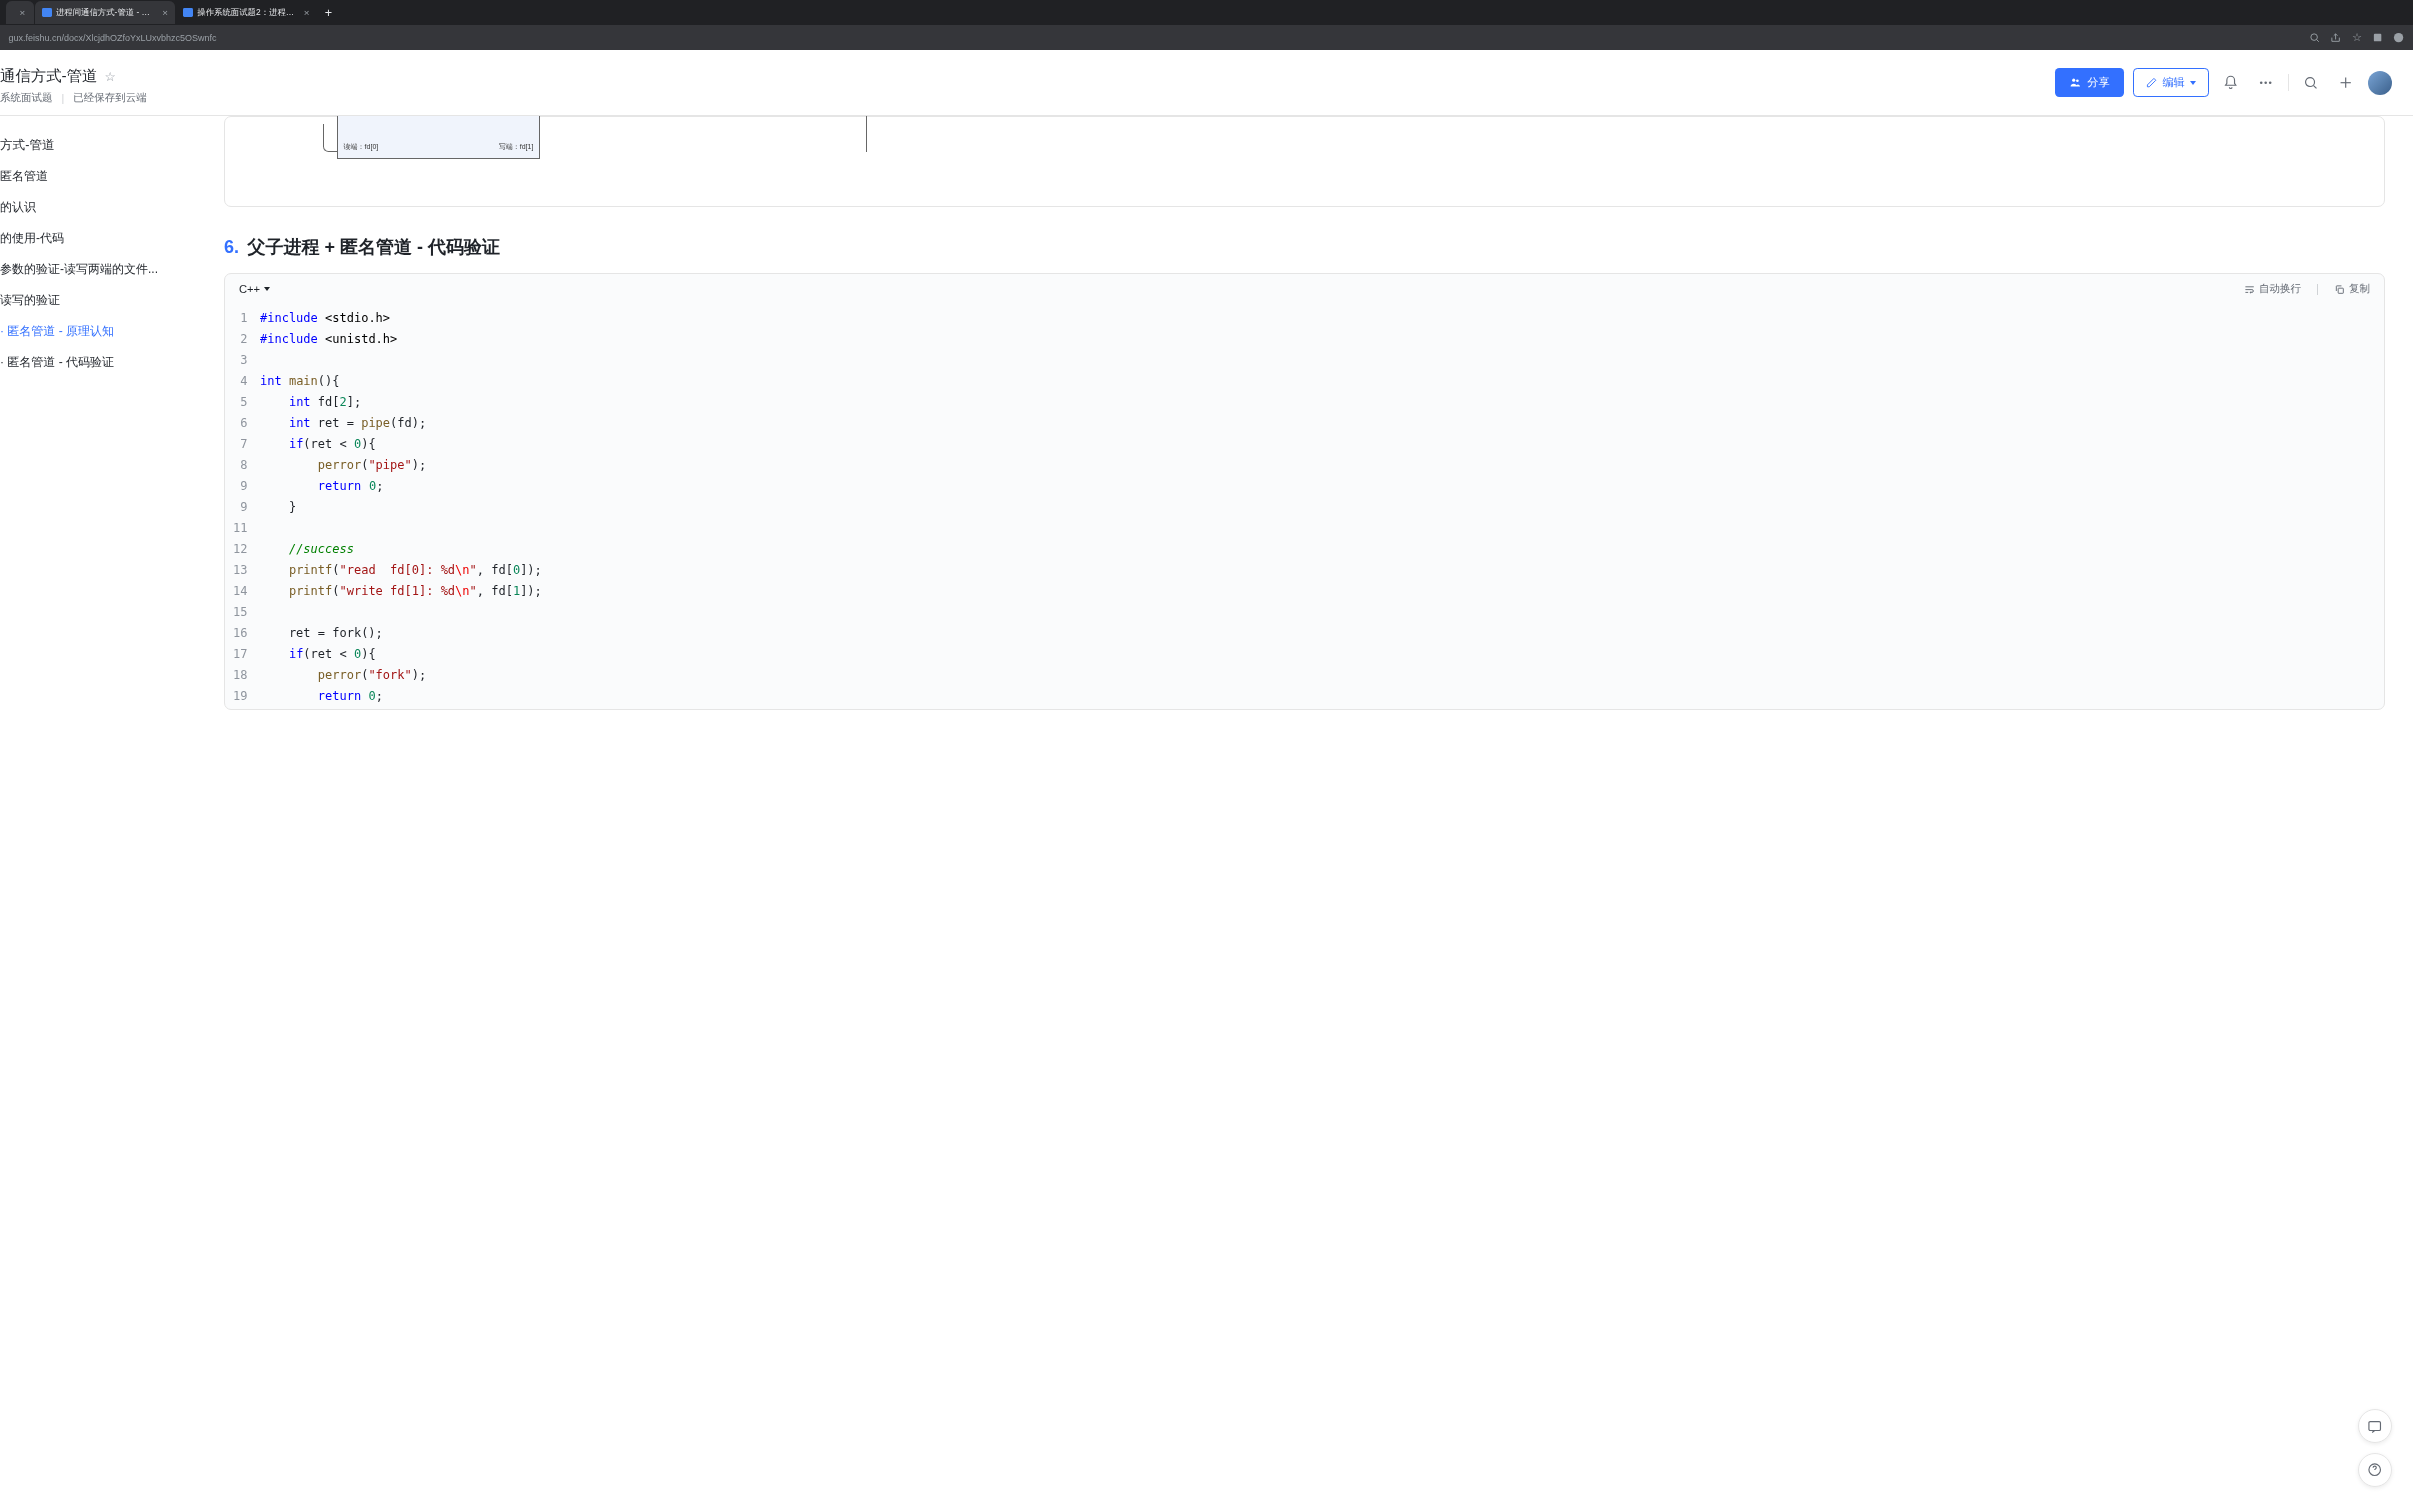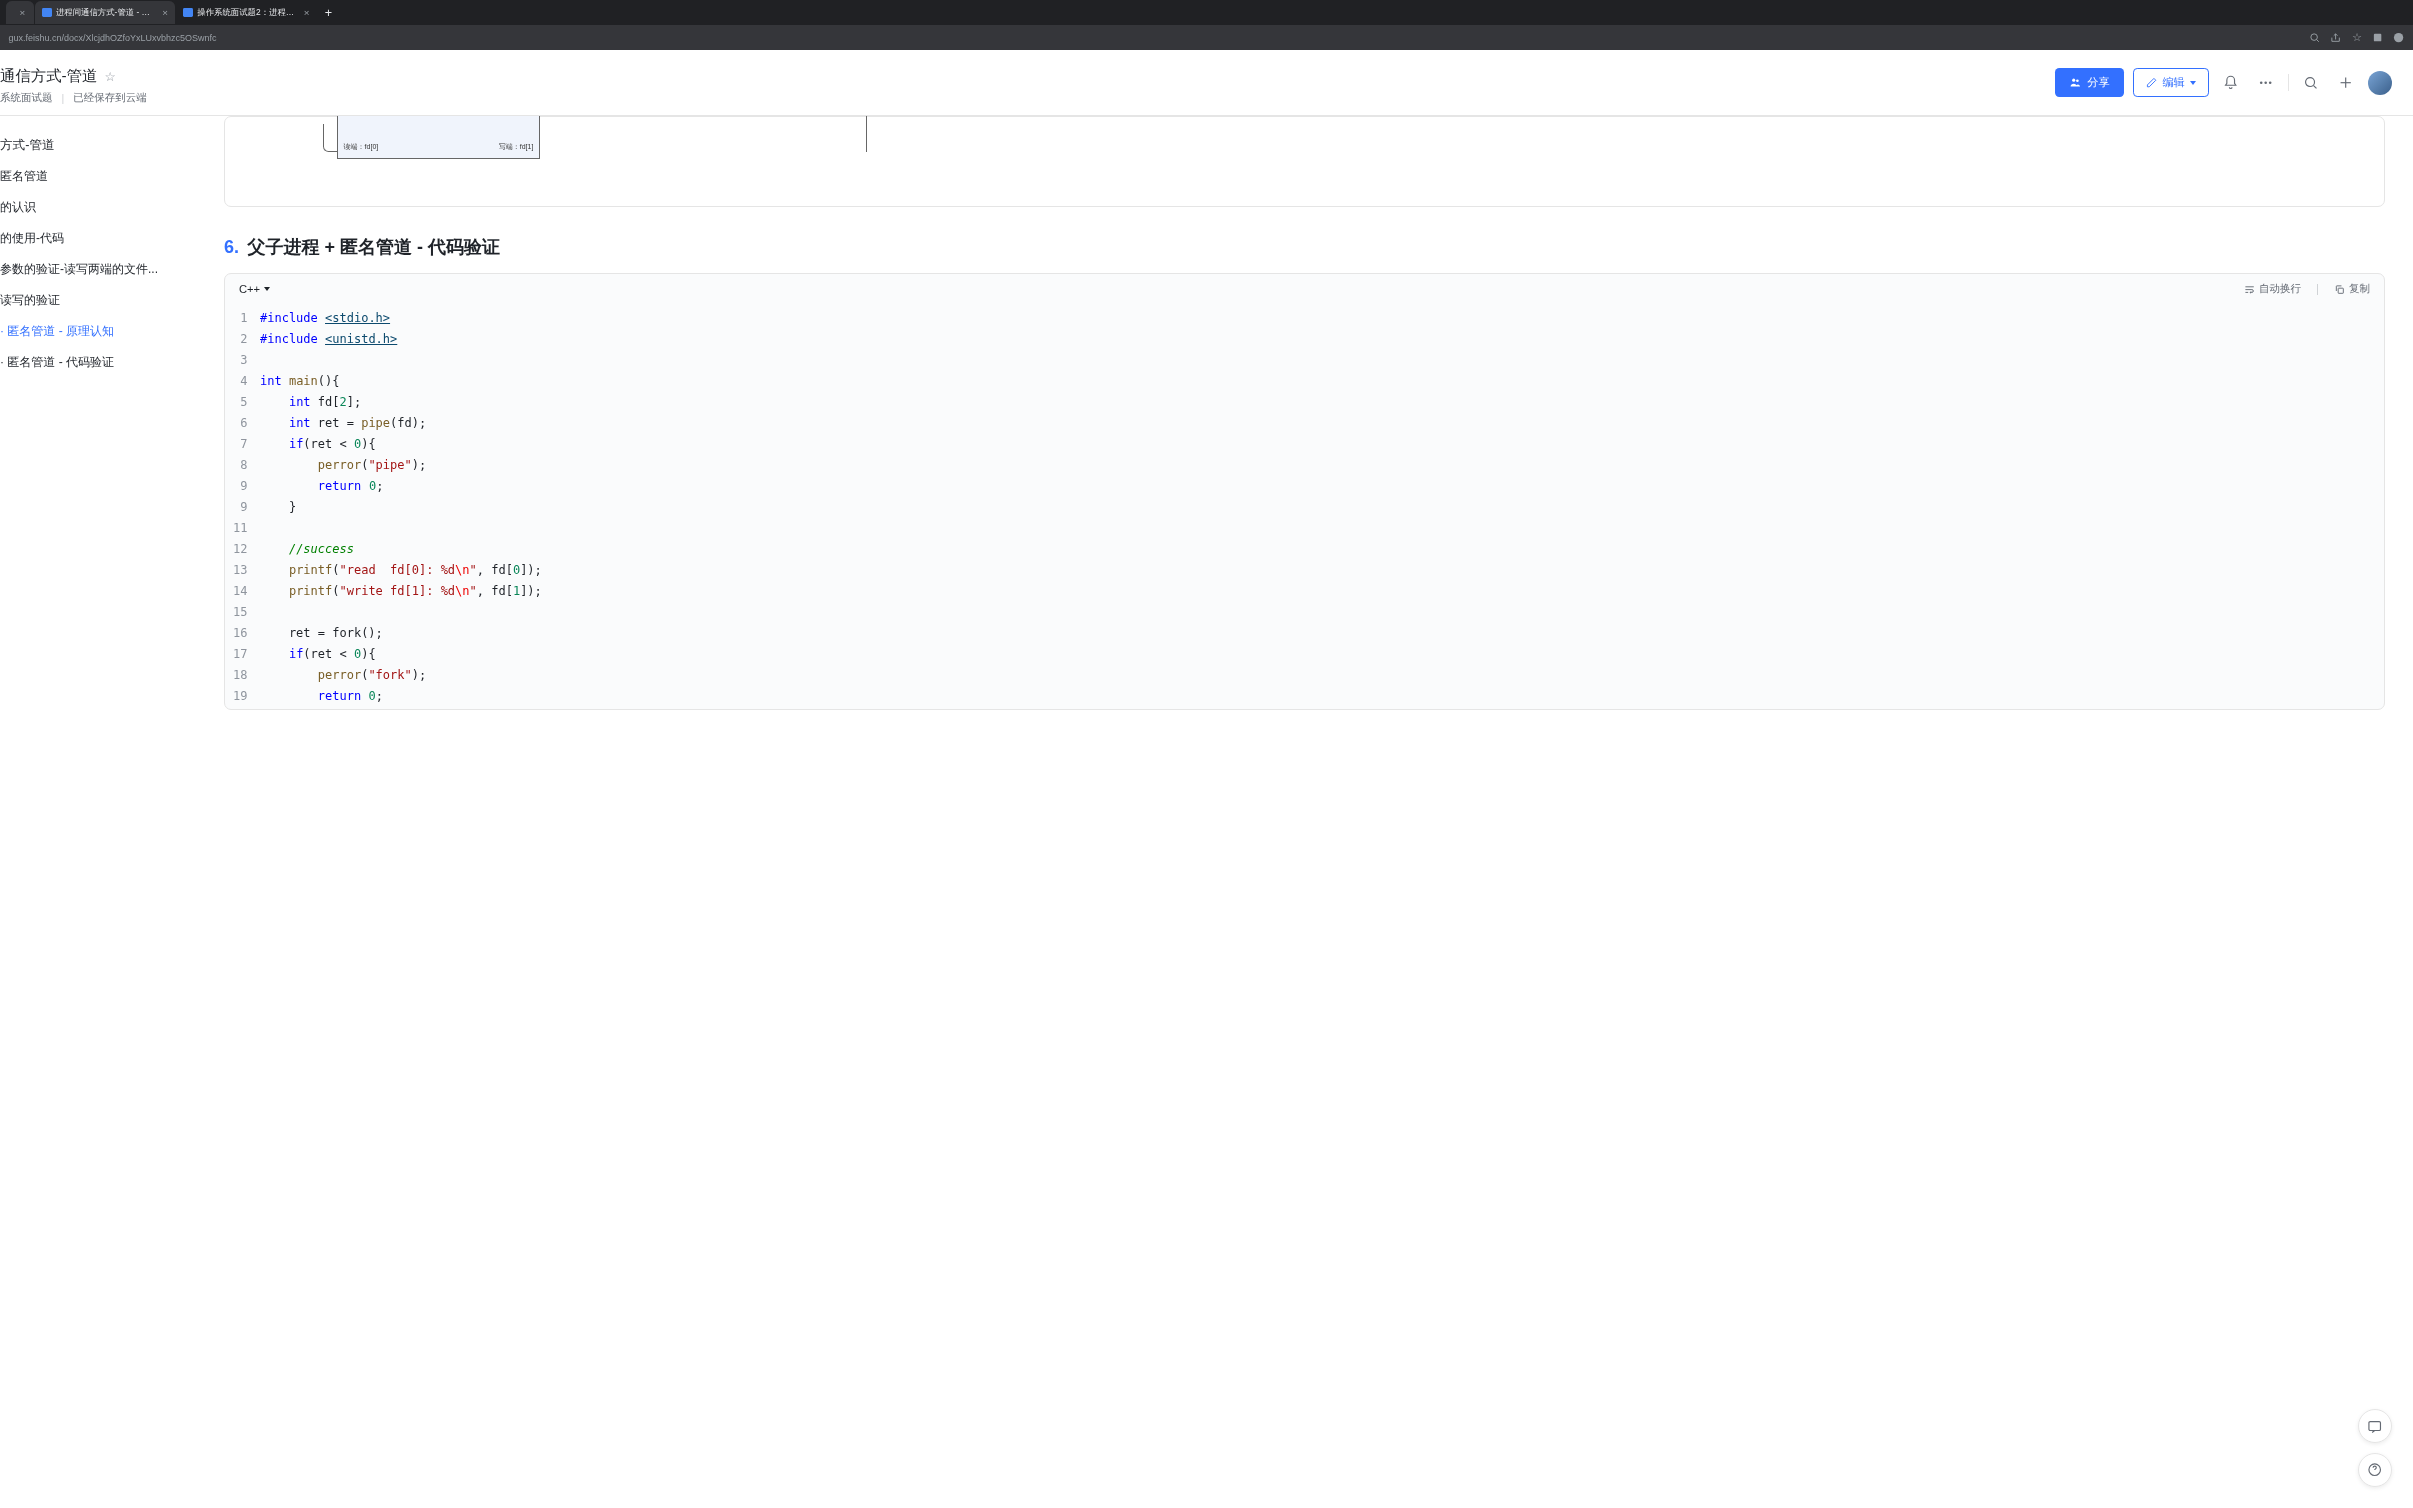--- a/index.html
+++ b/index.html
@@ -68,21 +68,21 @@
 .code-action-sep { width: 0.7px; height: 11.2px; background: #d0d3d6; }
 
 .code-body { font-family: "SF Mono", Monaco, Consolas, monospace; font-size: 12px; line-height: 1.75; padding: 2.8px 0; }
 .code-line { display: flex; }
 .line-num { width: 35px; text-align: right; padding-right: 12.6px; color: #8f959e; user-select: none; flex-shrink: 0; }
 .line-code { flex: 1; white-space: pre; color: #1f2329; }
 
 
 .tk-keyword { color: #0000ff; }
 .tk-type { color: #0000ff; }
-.tk-include { color: #0c4a6e; text-decoration: underline; }
+.tk-include { color: #000000; }
 .tk-string { color: #a31515; }
 .tk-func { color: #795e26; }
 .tk-num { color: #098658; }
 .tk-comment { color: #008000; font-style: italic; }
 .tk-escape { color: #ee0000; }
 
 
 .float-btns { position: fixed; right: 21px; bottom: 21px; display: flex; flex-direction: column; gap: 9.8px; }
 .float-btn { width: 34px; height: 34px; border-radius: 50%; background: #fff; border: 0.7px solid #e5e5e5; display: flex; align-items: center; justify-content: center; color: #646a73; cursor: pointer; box-shadow: 0 1.4px 4.2px rgba(0,0,0,0.08); }
 .float-btn svg { width: 15.4px; height: 15.4px; }

